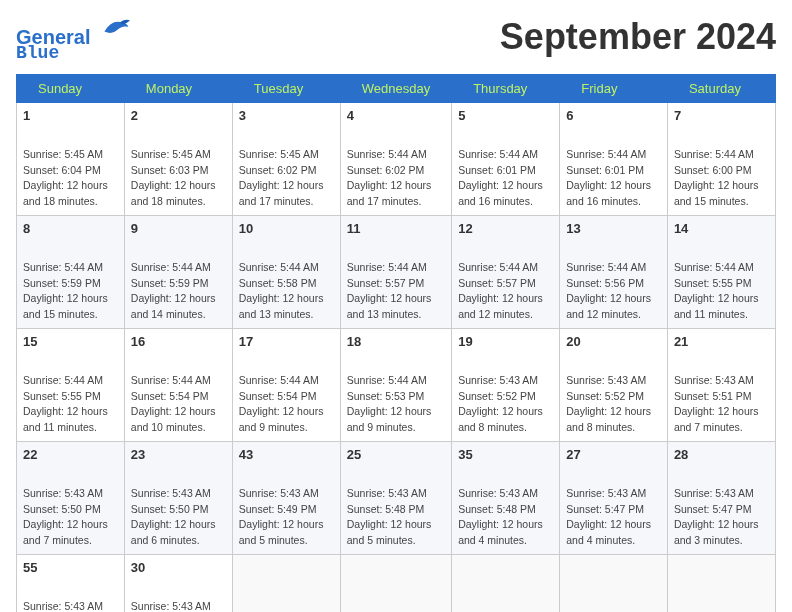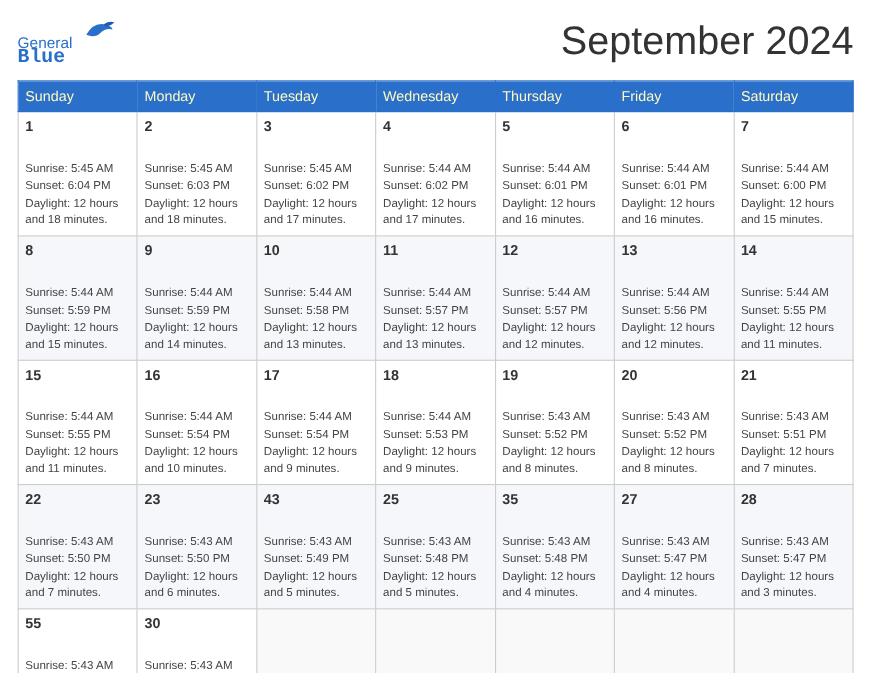--- a/index.html
+++ b/index.html
@@ -15,55 +15,55 @@
       justify-content: space-between;
       align-items: flex-start;
       margin-bottom: 10px;
     }
     .logo {
       display: flex;
       align-items: center;
       gap: 0;
     }
     .logo-text {
-      font-size: 14px;
-      font-weight: normal;
+      font-size: 20px;
+      font-weight: bold;
       color: #333;
       line-height: 1.1;
     }
     .logo-text span {
       color: #2a6fc9;
     }
     .logo-bird {
       width: 32px;
       height: 28px;
       margin-left: 2px;
     }
     .title-block {
       text-align: right;
     }
     .month-title {
       font-size: 36px;
-      font-weight: normal;
+      font-weight: bold;
       color: #333;
     }
     .subtitle {
       font-size: 14px;
       color: #555;
     }
     .calendar {
       width: 100%;
       border-collapse: collapse;
       font-size: 11px;
     }
     .calendar th {
       background: #2a6fc9;
-      color: #fef9c3;
+      color: #bef264;
       text-align: left;
-      padding: 6px 6px;
+      padding: 6px 21px;
       font-size: 13px;
       font-weight: normal;
       border: 1px solid #2a6fc9;
     }
     .calendar td {
       border: 1px solid #ccc;
       vertical-align: top;
       padding: 5px 6px;
       width: calc(100% / 7);
       min-height: 70px;

